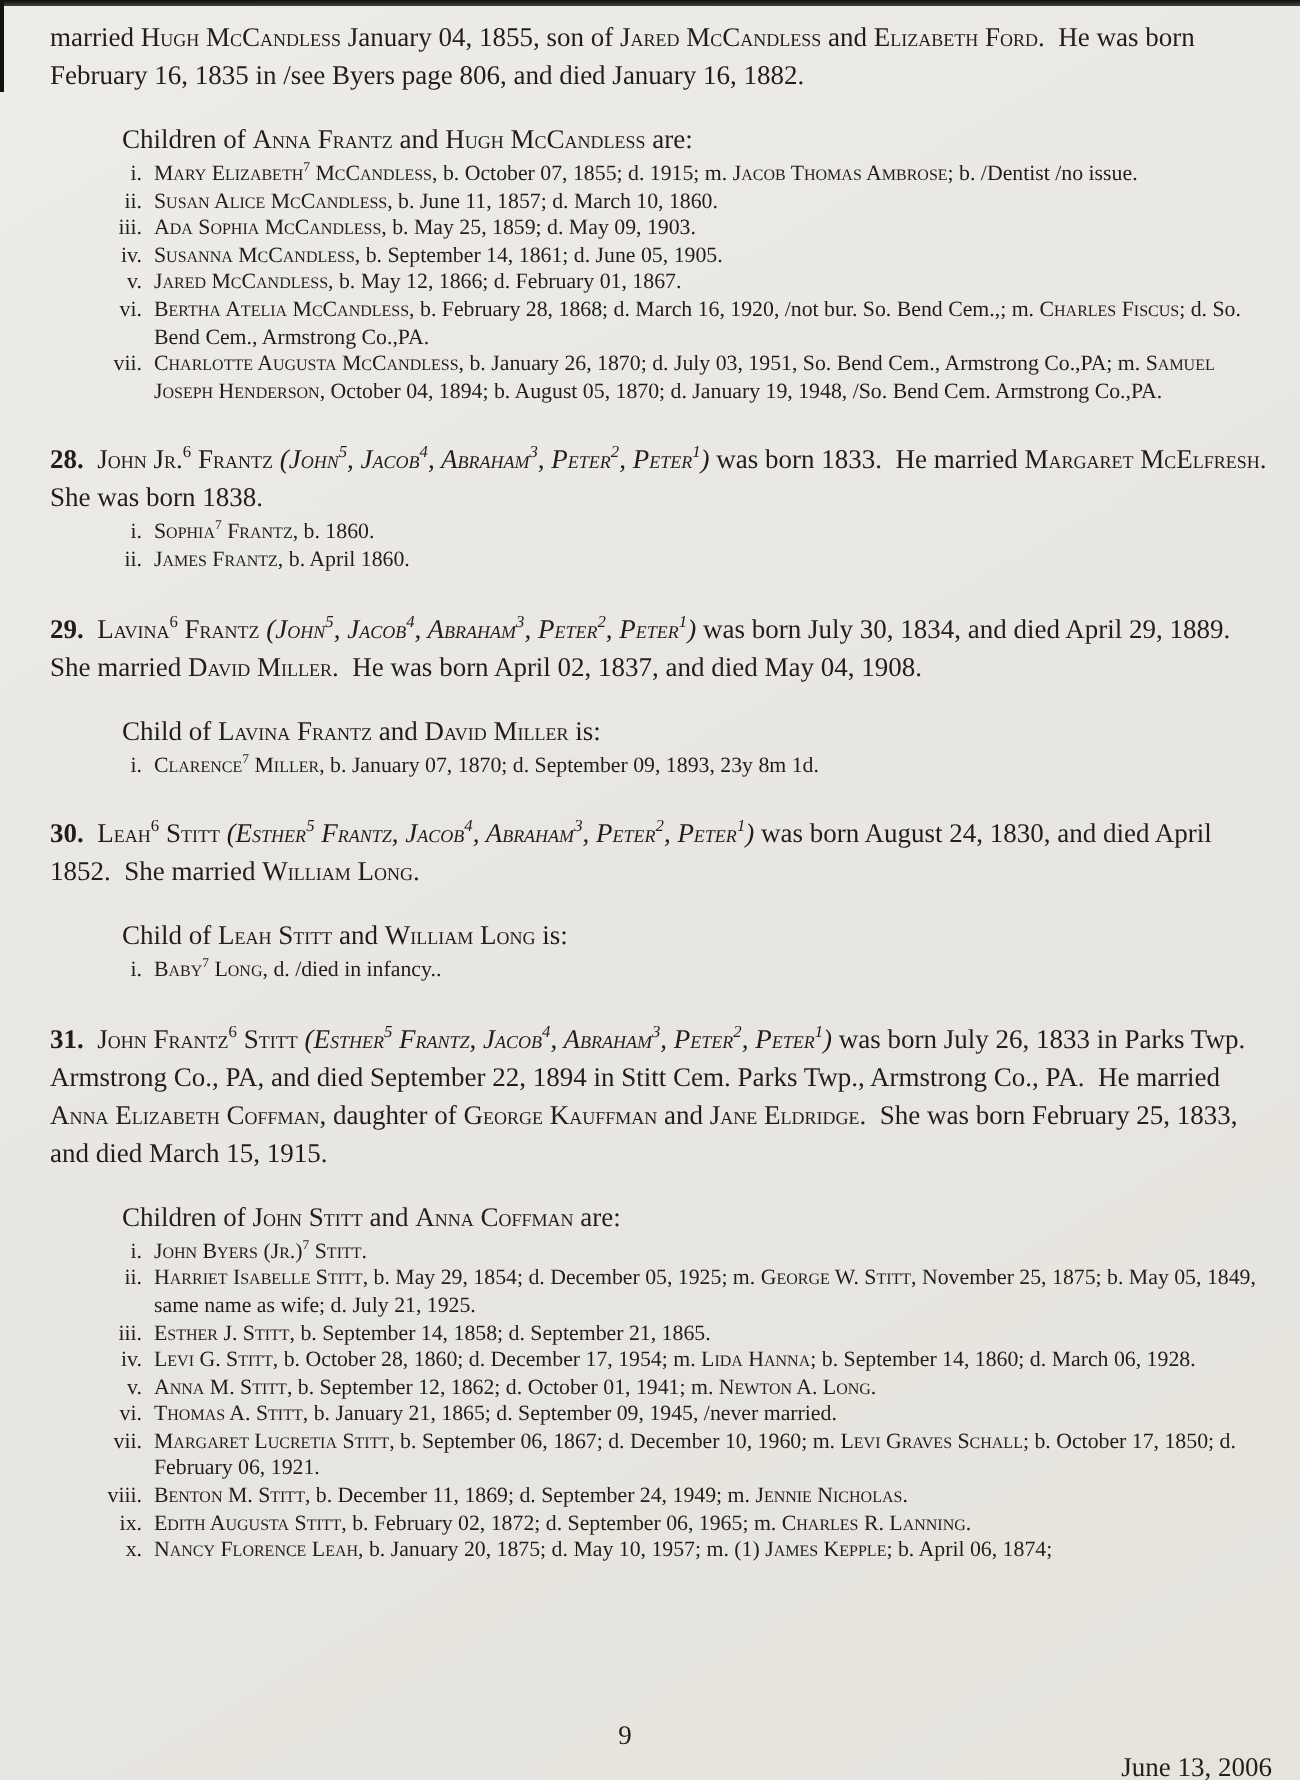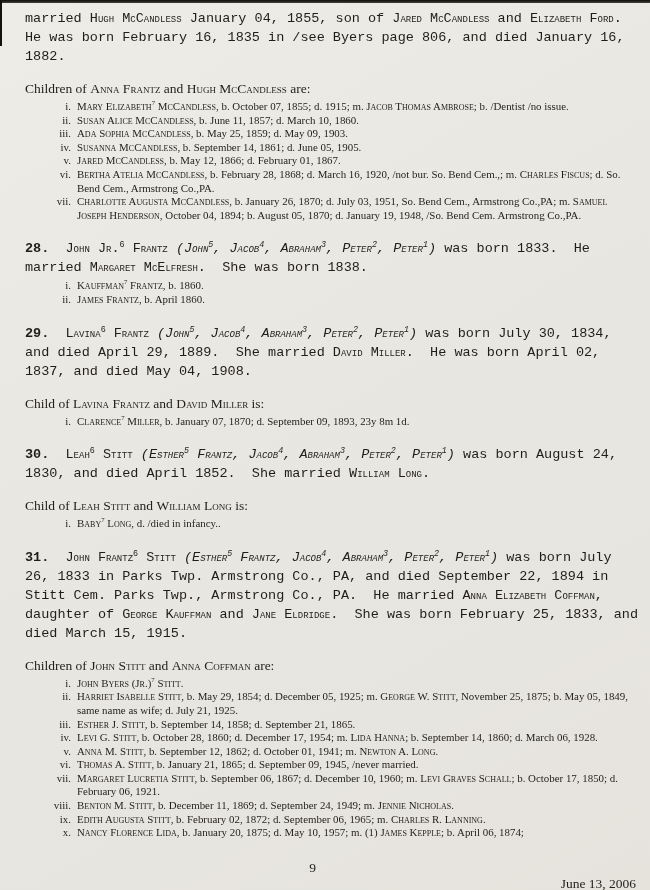--- a/index.html
+++ b/index.html
@@ -7,23 +7,23 @@
   .page {
     position:relative; width:650px; height:890px; overflow:hidden;
     background: linear-gradient(150deg, #edece7 0%, #e9e7e2 45%, #e5e3dc 100%);
     font-family: "Liberation Serif", "DejaVu Serif", serif;
     color:#211e19;
   }
   .edge-top { position:absolute; top:0; left:0; width:650px; height:3px;
     background:linear-gradient(#0e0d0b,#43403a); }
   .edge-left { position:absolute; top:0; left:0; width:2px; height:46px; background:#14120f; }
   .doc { position:absolute; left:25px; top:9px; width:614px; font-size:13.5px; line-height:19px; }
-  .para { margin:0; white-space:pre-wrap;font-family:Liberation Mono, monospace; }
+  .para { margin:0; white-space:pre-wrap; }
   .para.entry { margin-top:17px; }
-  .chead { margin-top:13px; white-space:pre-wrap; }
+  .chead { margin-top:13px; white-space:pre-wrap;margin-left:36px; }
   .clist { margin-top:2px; font-size:10.9px; line-height:13.6px; }
   .item { display:flex; }
   .rn { flex:0 0 46px; text-align:right; }
   .itext { flex:1; padding-left:6px; white-space:pre-wrap; }
   .sc { font-variant: small-caps; }
   .it { font-style: italic; }
   .bold { font-weight:700; }
   sup { font-size:0.62em; line-height:0; vertical-align:super; }
   .footer { position:absolute; left:25px; right:14px; bottom:12px; height:18px; font-size:13.5px; }
   .pageno { position:absolute; left:0; right:0; text-align:center; transform:translateX(-18px); }
@@ -65,21 +65,21 @@
         </div>
         <div class="item">
           <span class="rn">vii.</span>
           <span class="itext"><span class="sc">Charlotte Augusta McCandless</span><span>, b. January 26, 1870; d. July 03, 1951, So. Bend Cem., Armstrong Co.,PA; m. </span><span class="sc">Samuel Joseph Henderson</span><span>, October 04, 1894; b. August 05, 1870; d. January 19, 1948, /So. Bend Cem. Armstrong Co.,PA.</span></span>
         </div>
       </div>
       <div class="para entry"><span class="bold">28.  </span><span class="sc">John Jr.</span><sup>6</sup><span class="sc"> Frantz </span><span class="sc it">(John</span><sup class="it">5</sup><span class="sc it">, Jacob</span><sup class="it">4</sup><span class="sc it">, Abraham</span><sup class="it">3</sup><span class="sc it">, Peter</span><sup class="it">2</sup><span class="sc it">, Peter</span><sup class="it">1</sup><span class="sc it">)</span><span> was born 1833.  He married </span><span class="sc">Margaret McElfresh</span><span>.  She was born 1838.</span></div>
       <div class="clist">
         <div class="item">
           <span class="rn">i.</span>
-          <span class="itext"><span class="sc">Kauffman</span><sup>7</sup><span class="sc"> Frantz</span><span>, b. 1860.</span></span>
+          <span class="itext"><span class="sc">Sophia</span><sup>7</sup><span class="sc"> Frantz</span><span>, b. 1860.</span></span>
         </div>
         <div class="item">
           <span class="rn">ii.</span>
           <span class="itext"><span class="sc">James Frantz</span><span>, b. April 1860.</span></span>
         </div>
       </div>
       <div class="para entry"><span class="bold">29.  </span><span class="sc">Lavina</span><sup>6</sup><span class="sc"> Frantz </span><span class="sc it">(John</span><sup class="it">5</sup><span class="sc it">, Jacob</span><sup class="it">4</sup><span class="sc it">, Abraham</span><sup class="it">3</sup><span class="sc it">, Peter</span><sup class="it">2</sup><span class="sc it">, Peter</span><sup class="it">1</sup><span class="sc it">)</span><span> was born July 30, 1834, and died April 29, 1889.  She married </span><span class="sc">David Miller</span><span>.  He was born April 02, 1837, and died May 04, 1908.</span></div>
       <div class="chead"><span>Child of </span><span class="sc">Lavina Frantz</span><span> and </span><span class="sc">David Miller</span><span> is:</span></div>
       <div class="clist">
         <div class="item">
@@ -129,21 +129,21 @@
         <div class="item">
           <span class="rn">viii.</span>
           <span class="itext"><span class="sc">Benton M. Stitt</span><span>, b. December 11, 1869; d. September 24, 1949; m. </span><span class="sc">Jennie Nicholas</span><span>.</span></span>
         </div>
         <div class="item">
           <span class="rn">ix.</span>
           <span class="itext"><span class="sc">Edith Augusta Stitt</span><span>, b. February 02, 1872; d. September 06, 1965; m. </span><span class="sc">Charles R. Lanning</span><span>.</span></span>
         </div>
         <div class="item">
           <span class="rn">x.</span>
-          <span class="itext"><span class="sc">Nancy Florence Lida</span><span>, b. January 20, 1875; d. May 10, 1957; m. (1) </span><span class="sc">James Kepple</span><span>; b. April 06, 1874;</span></span>
+          <span class="itext"><span class="sc">Nancy Florence Leah</span><span>, b. January 20, 1875; d. May 10, 1957; m. (1) </span><span class="sc">James Kepple</span><span>; b. April 06, 1874;</span></span>
         </div>
       </div>
     </div>
   <div class="footer">
     <span class="pageno">9</span>
     <span class="date">June 13, 2006</span>
   </div>
 </div>
 
 </body></html>

